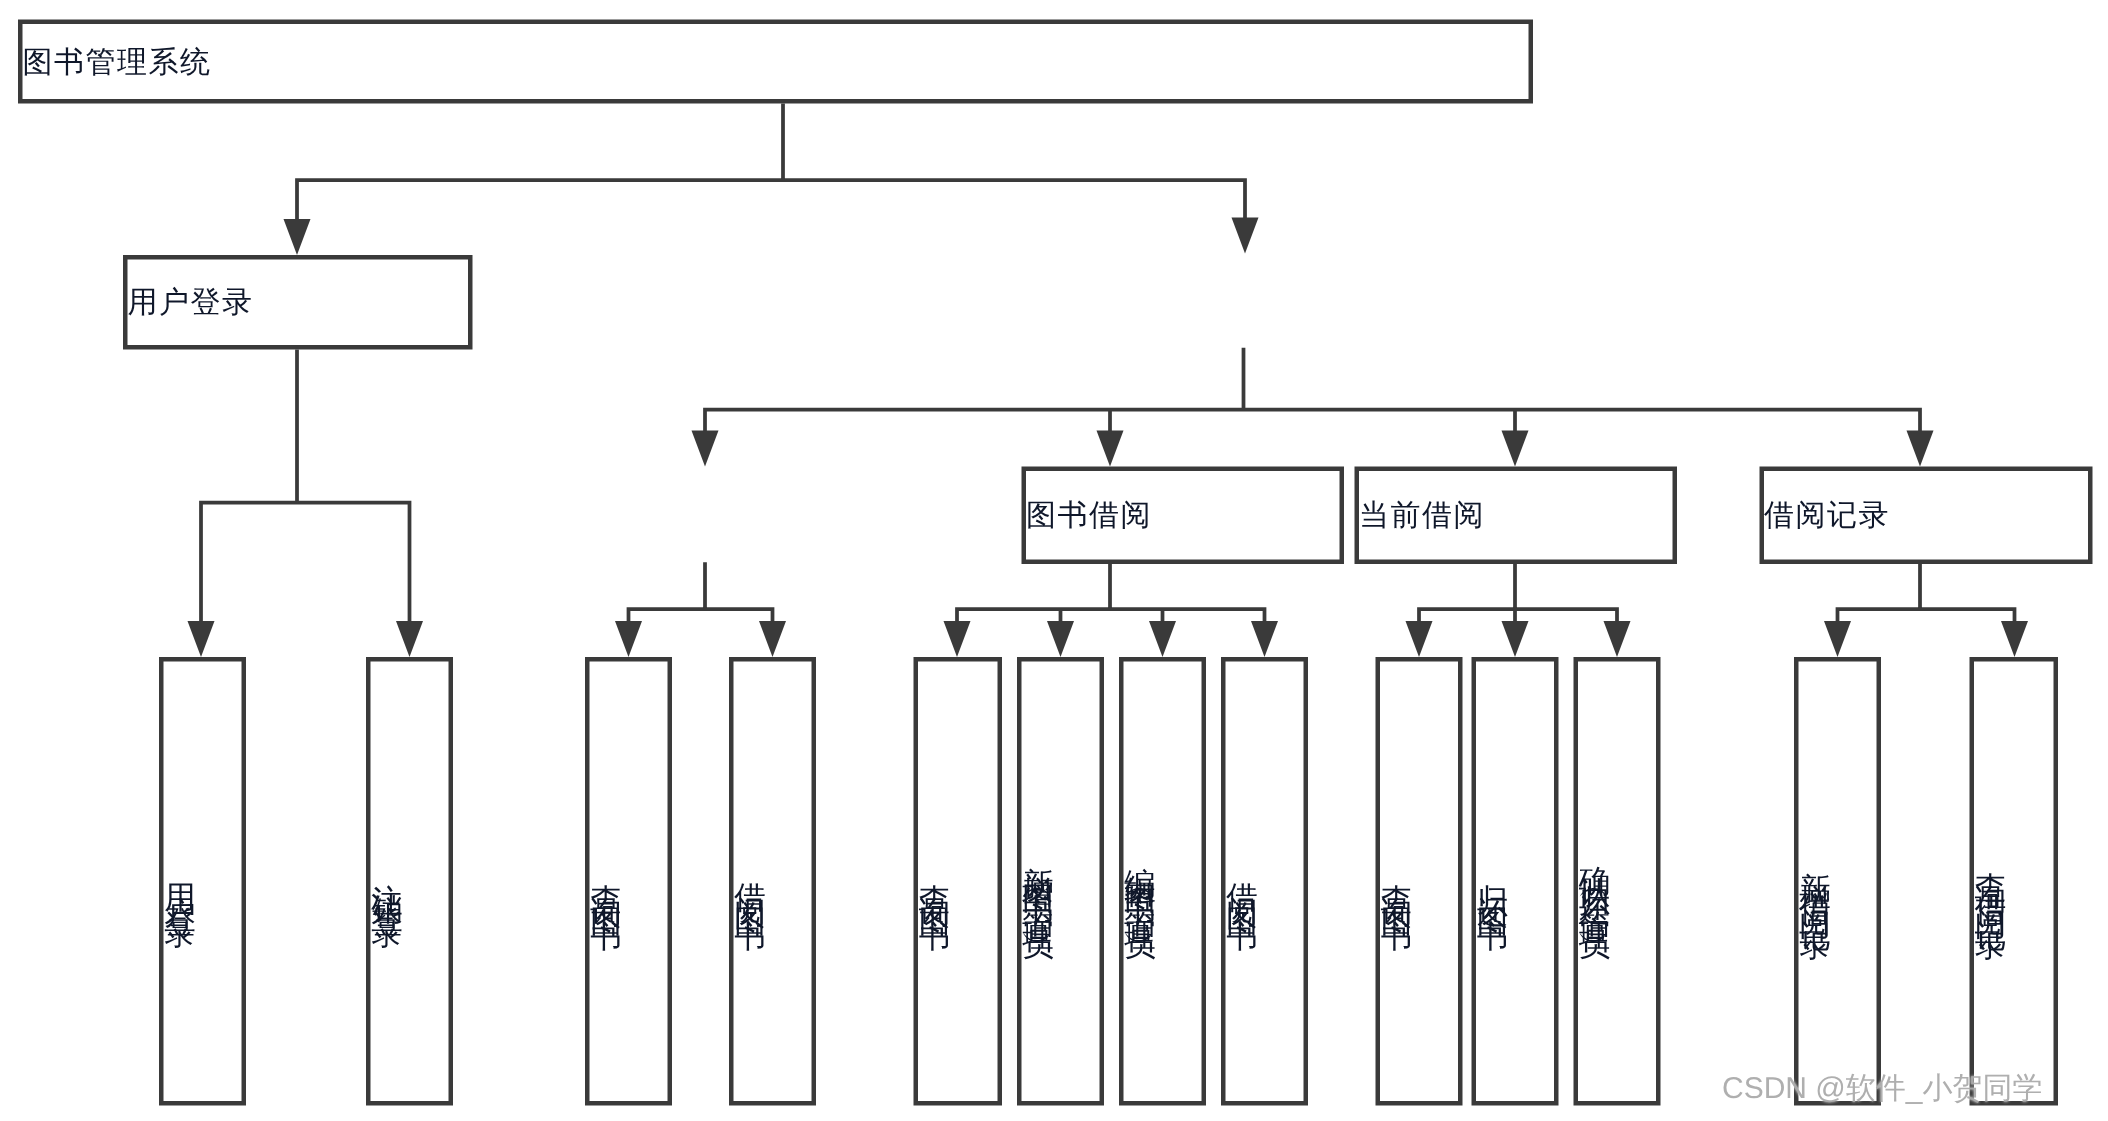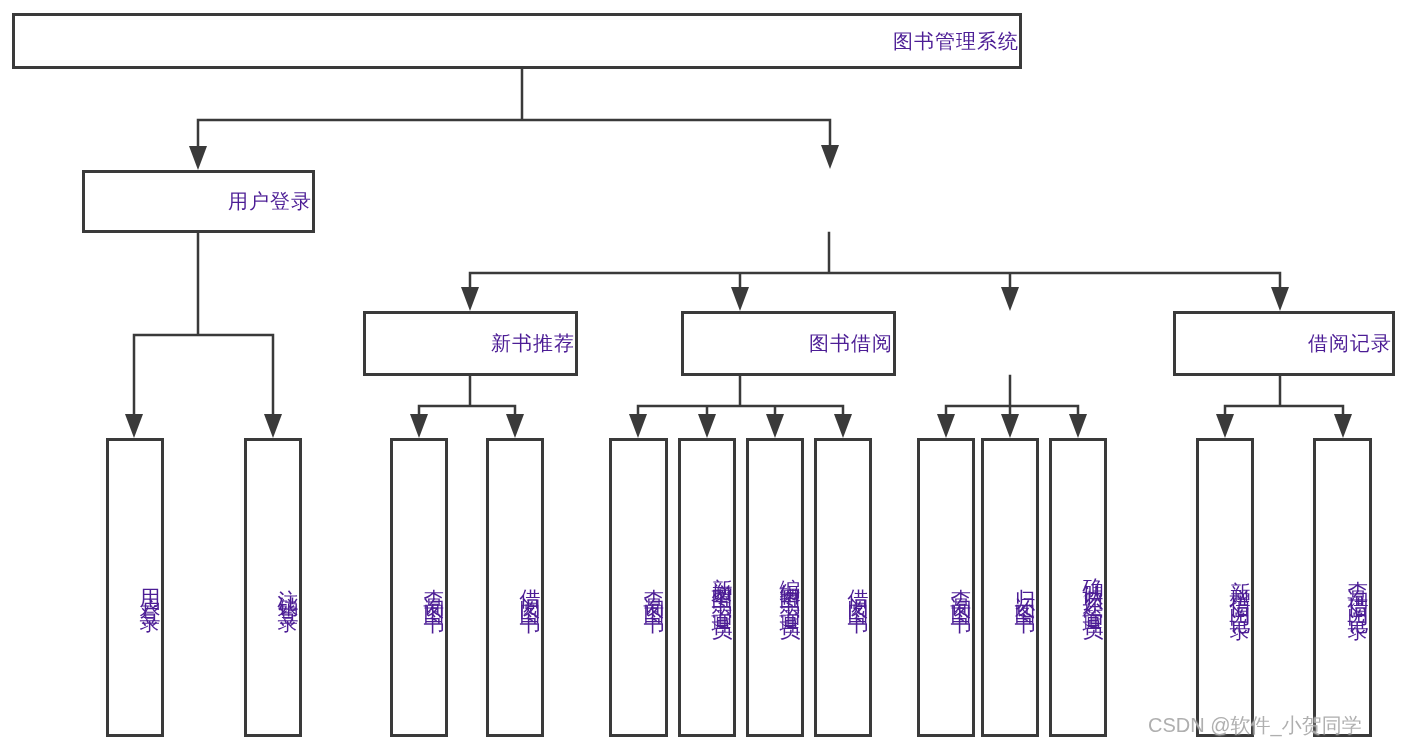--- a/index.html
+++ b/index.html
@@ -17,23 +17,23 @@
     left: 0; top: 0;
     width: 1405px; height: 747px;
     z-index: 0;
   }
   .box {
     position: absolute;
     background: #ffffff;
     border: 3px solid #3a3a3a;
     display: flex;
     align-items: center;
-    justify-content: flex-end;
+    justify-content: flex-start;
     z-index: 1;
-    color: #4c1d95;
+    color: #0f172a;
   }
   .hlabel {
     font-size: 20px;
     letter-spacing: 1px;
     white-space: nowrap;
   }
   .vlabel {
     writing-mode: vertical-rl;
     text-orientation: mixed;
     font-size: 21px;
@@ -98,25 +98,25 @@
   </svg>
 
   <div class="box" style="left:12px; top:13px; width:1010px; height:56px;">
     <span class="hlabel">图书管理系统</span>
   </div>
 
   <div class="box" style="left:82px; top:170px; width:233px; height:63px;">
     <span class="hlabel">用户登录</span>
   </div>
 
-  <div class="box" style="left:363px; top:311px; width:215px; height:65px;">
-    <span class="hlabel">新书推荐</span>
-  </div>
   <div class="box" style="left:633px; top:311px; width:215px; height:65px;margin-left:48px;">
     <span class="hlabel">图书借阅</span>
+  </div>
+  <div class="box" style="left:903px; top:311px; width:215px; height:65px;">
+    <span class="hlabel">当前借阅</span>
   </div>
   <div class="box" style="left:1173px; top:311px; width:222px; height:65px;">
     <span class="hlabel">借阅记录</span>
   </div>
 
   <div class="box" style="left:106px; top:438px; width:58px; height:299px;">
     <span class="vlabel">用户登录</span>
   </div>
   <div class="box" style="left:244px; top:438px; width:58px; height:299px;">
     <span class="vlabel">注销登录</span>

